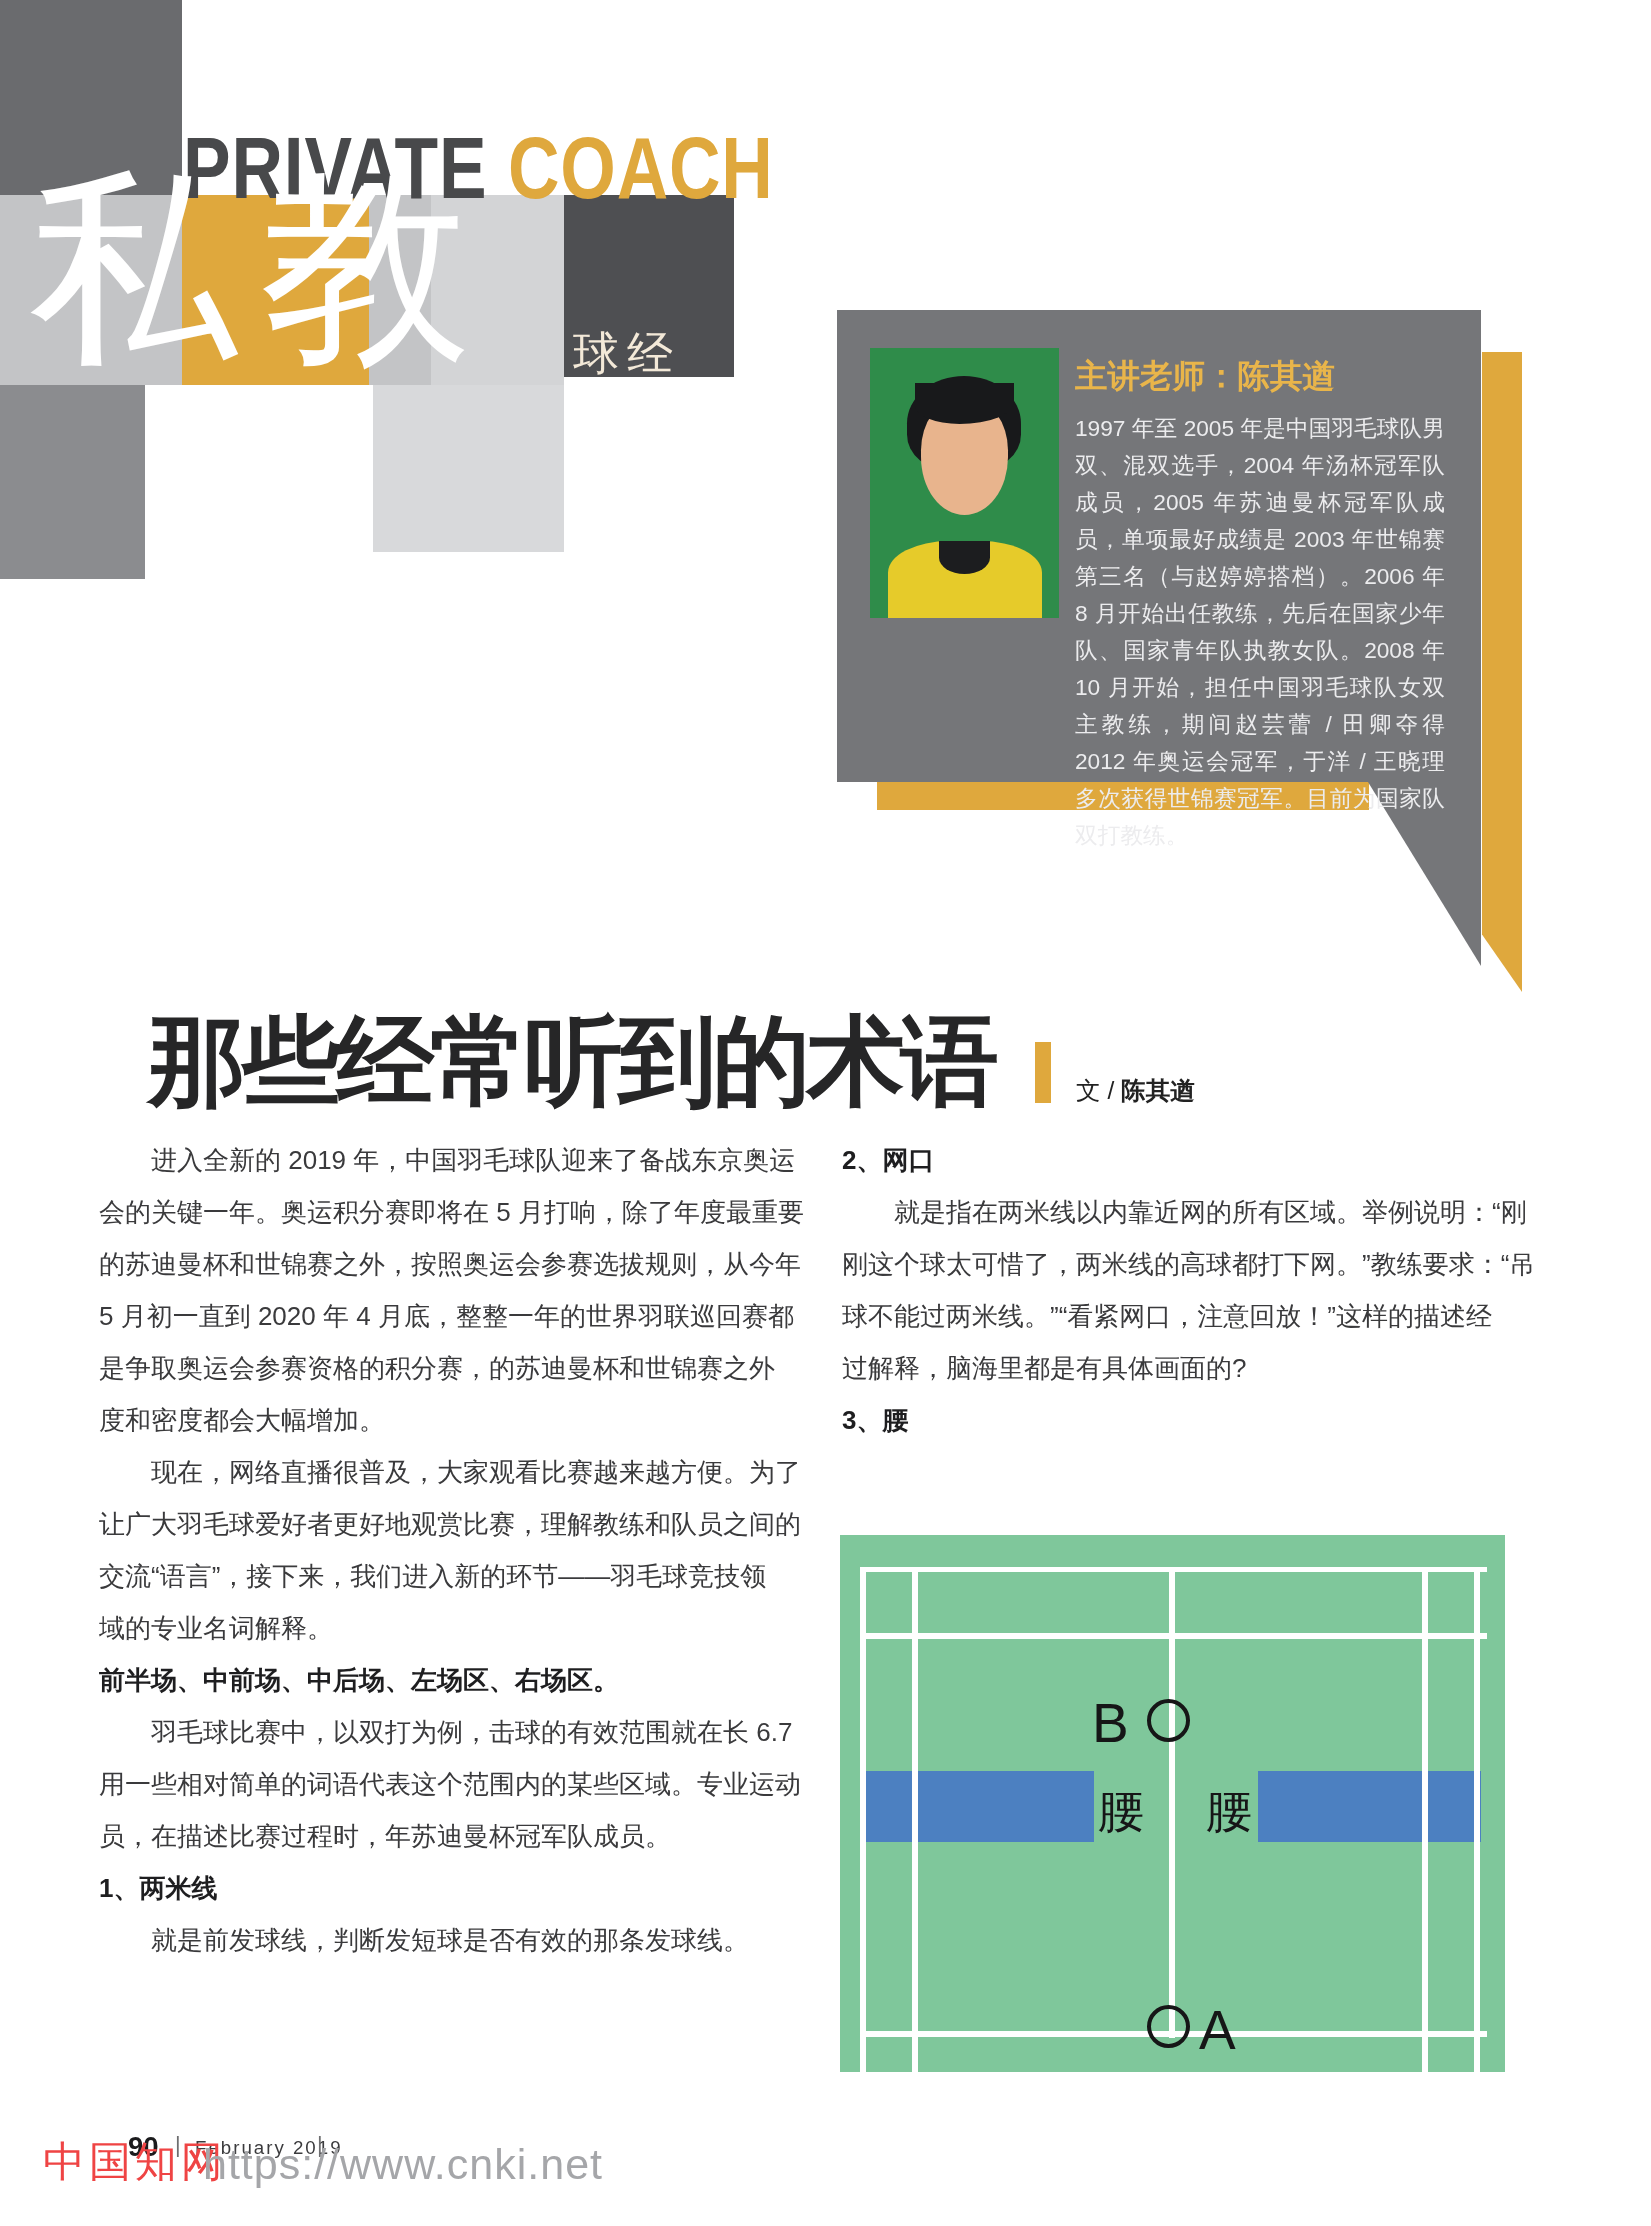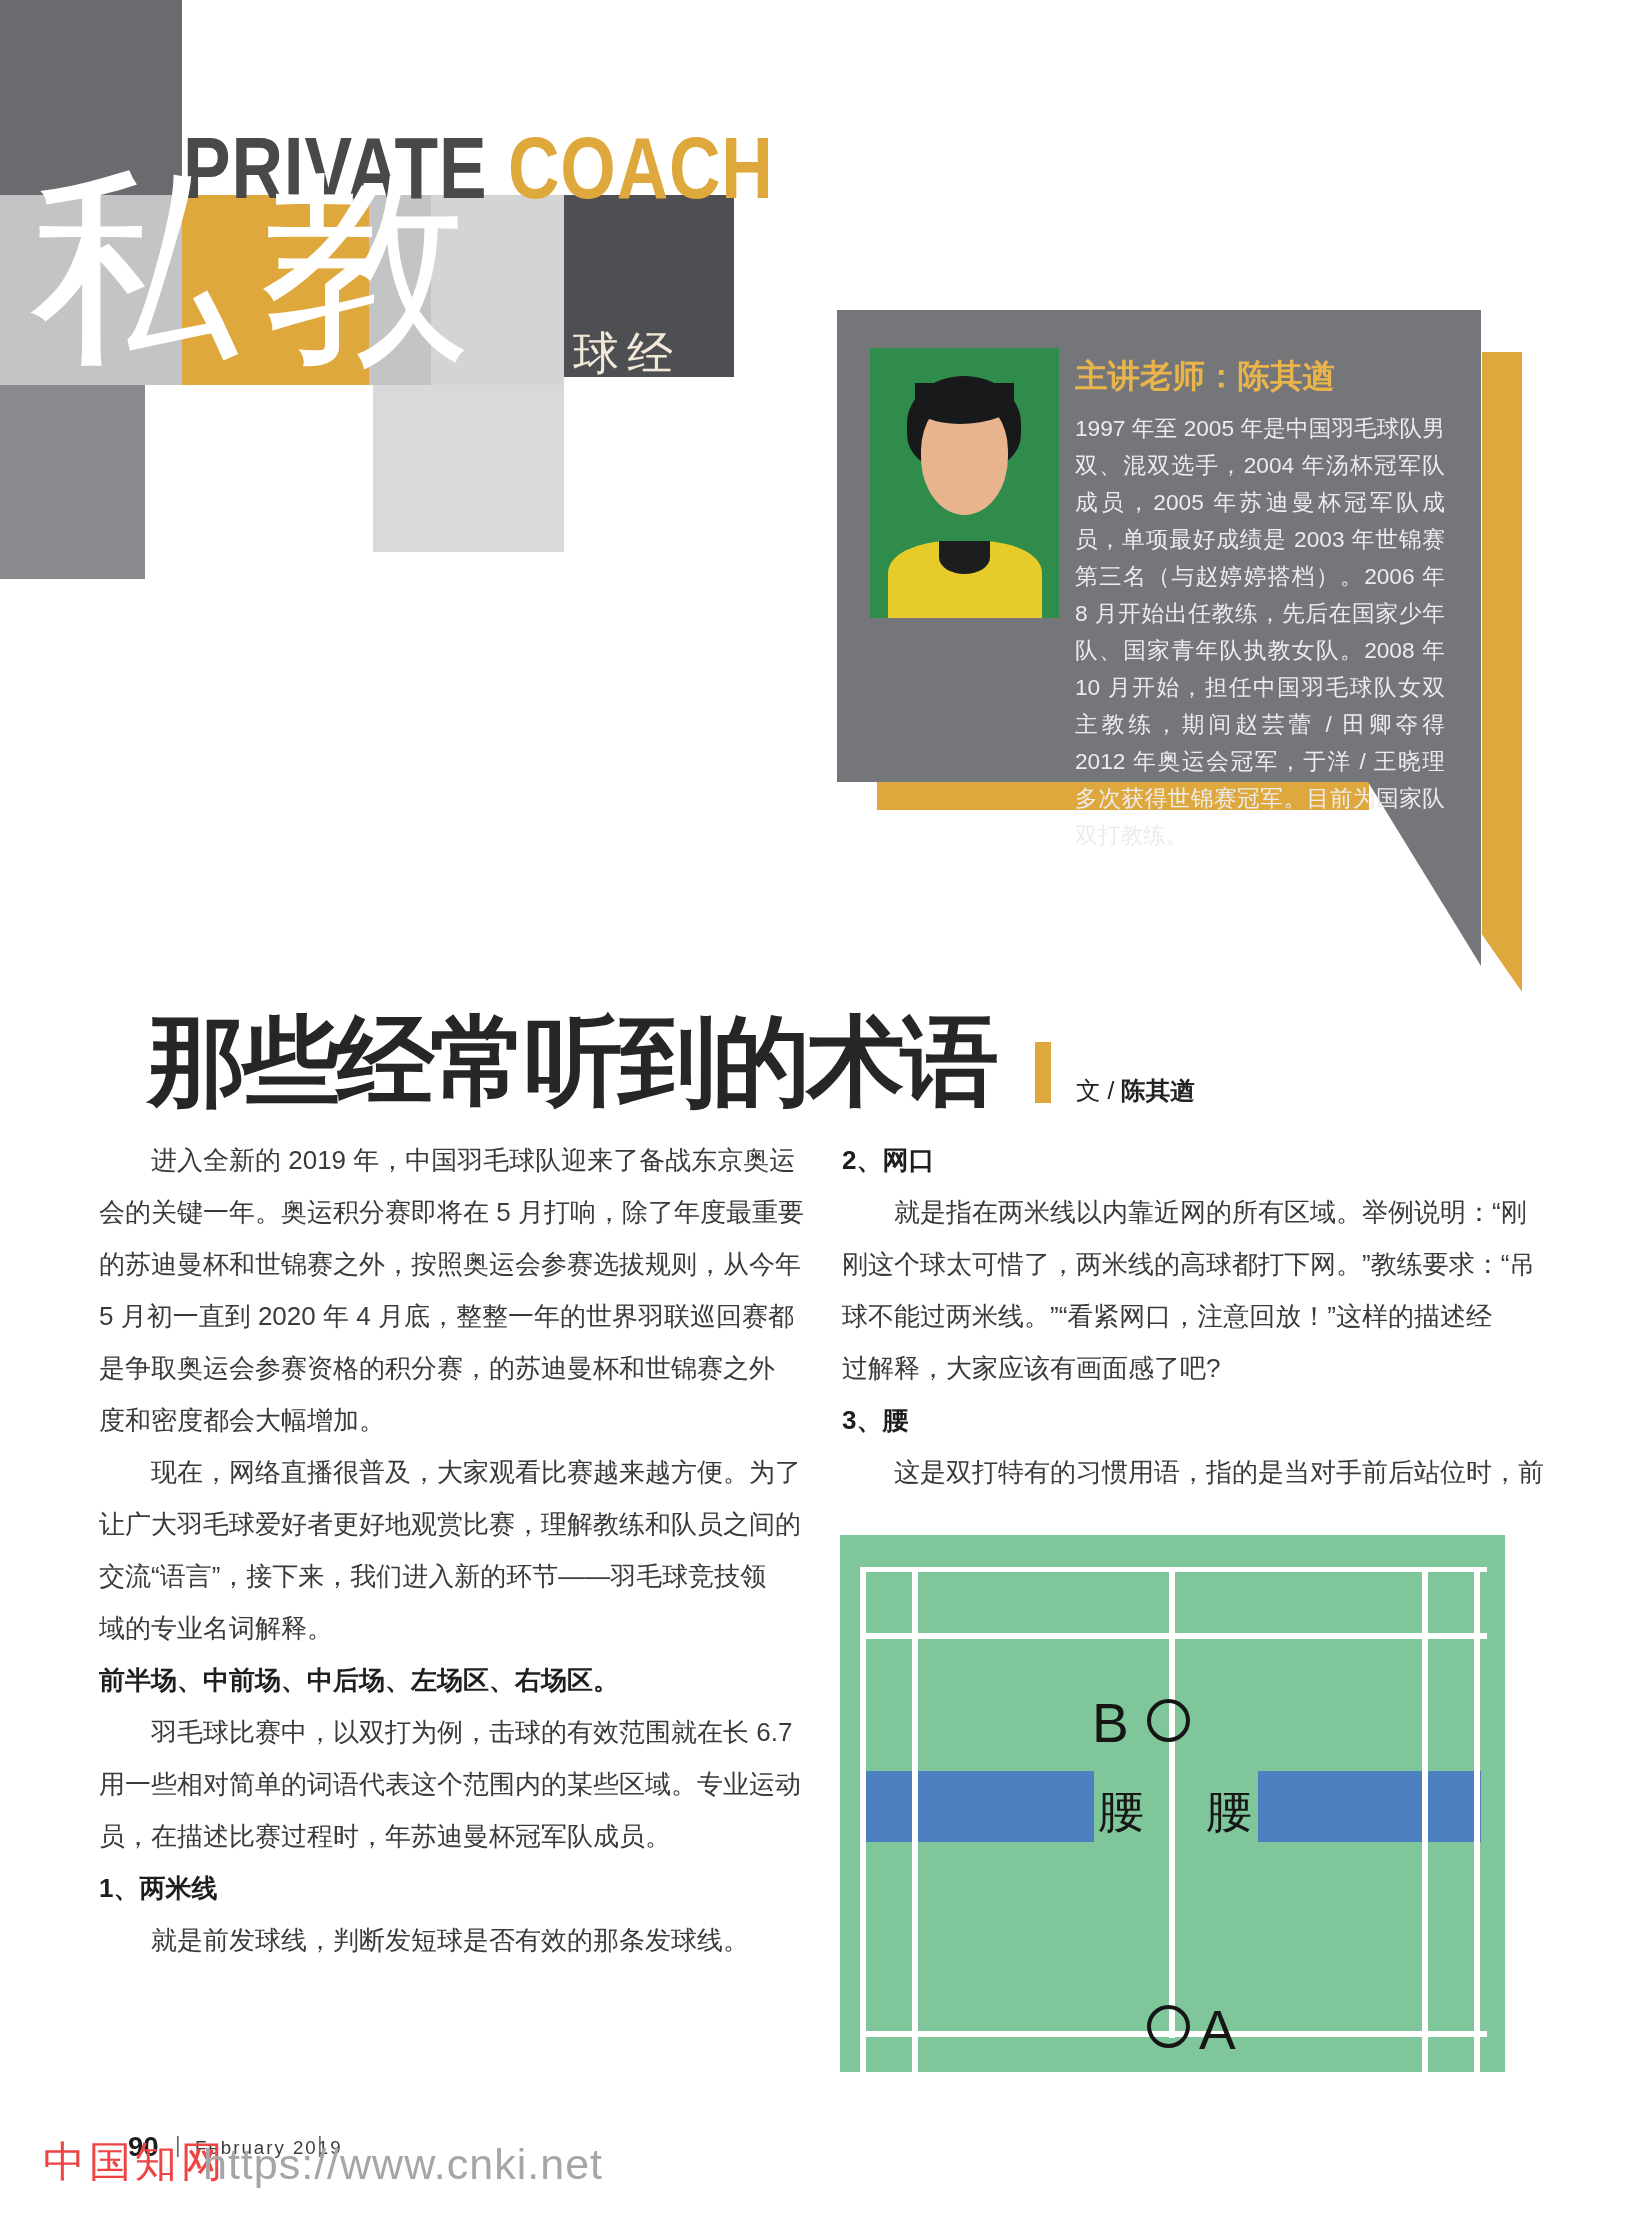--- a/index.html
+++ b/index.html
@@ -132,23 +132,22 @@
       <div class="tline">用一些相对简单的词语代表这个范围内的某些区域。专业运动</div>
       <div class="tline">员，在描述比赛过程时，年苏迪曼杯冠军队成员。</div>
       <div class="tline bold">1、两米线</div>
       <div class="tline">　　就是前发球线，判断发短球是否有效的那条发球线。</div>
     </div>
   <div class="abs col" id="right-col">
       <div class="tline bold">2、网口</div>
       <div class="tline">　　就是指在两米线以内靠近网的所有区域。举例说明：“刚</div>
       <div class="tline">刚这个球太可惜了，两米线的高球都打下网。”教练要求：“吊</div>
       <div class="tline">球不能过两米线。”“看紧网口，注意回放！”这样的描述经</div>
-      <div class="tline">过解释，大家应该有画面感了吧?</div>
+      <div class="tline">过解释，脑海里都是有具体画面的?</div>
       <div class="tline bold">3、腰</div>
-      <div class="tline">　　这是双打特有的习惯用语，指的是当对手前后站位时，前</div>
     </div>
 
   <div class="abs court">
     <div class="bar l"></div>
     <div class="bar r"></div>
     <div class="wl hl" style="top:31.5px;"></div>
     <div class="wl hl" style="top:98px;"></div>
     <div class="wl hl" style="top:496px;"></div>
     <div class="wl vl" style="left:19.7px;"></div>
     <div class="wl vl" style="left:72px;"></div>

